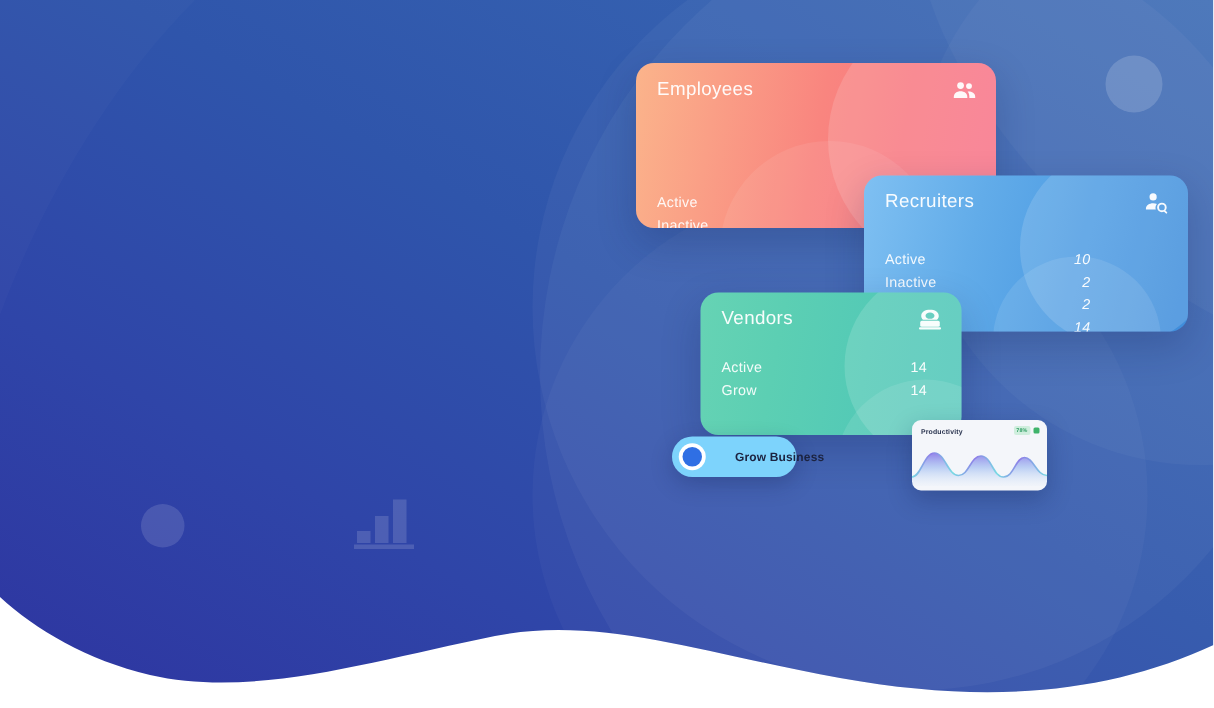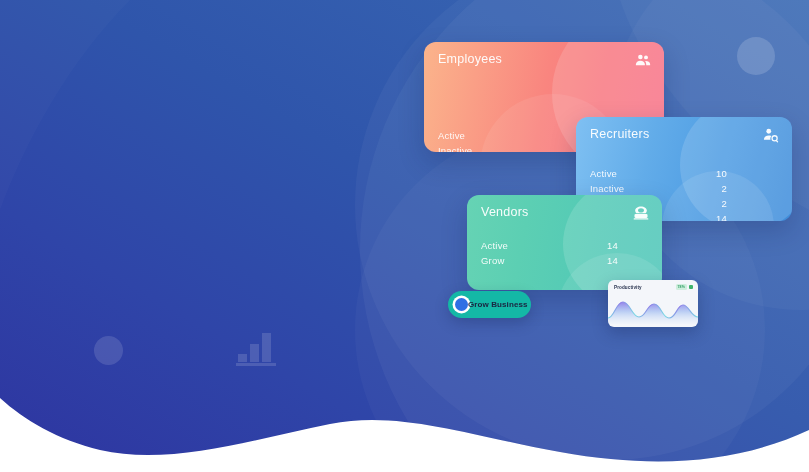--- a/index.html
+++ b/index.html
@@ -79,41 +79,41 @@
   #card-employees .rows { top:86px; }
 
   
   #card-recruiters {
     left:576px; top:117px; width:216px; height:104px;
     background:linear-gradient(105deg,#7fc0f2 0%,#62ace9 34%,#4e9ce3 66%,#3f8ddb 100%);
   }
   #card-recruiters .s1 { left:104px; top:-18px; width:132px; height:132px; }
   #card-recruiters .s2 { left:86px; top:54px; width:112px; height:112px; background:rgba(255,255,255,0.10); }
   #card-recruiters .rows { top:49px; }
-  #card-recruiters .row .val { width:137px; }
+  #card-recruiters .row .val { width:137px;font-style:italic; }
 
   
   #card-vendors {
-    left:467px; top:195px; width:195px; height:95px;
+    left:467px; top:195px; width:174px; height:95px;
     background:linear-gradient(100deg,#66d3b4 0%,#5ccfb3 30%,#54cab6 62%,#4dc5b8 100%);
   }
   #card-vendors .s1 { left:96px; top:-16px; width:130px; height:130px; }
   #card-vendors .s2 { left:90px; top:58px; width:120px; height:120px; background:rgba(255,255,255,0.10); }
   #card-vendors .rows { top:43px; }
   #card-vendors .row .val { width:137px; }
 
   
   #grow-pill {
     position:absolute; left:448px; top:291px;
     width:83px; height:27px;
-    background:#14b8a6;
+    background:#7dd3fc;
     border-radius:14px;
     box-shadow:0 5px 14px rgba(14,28,77,0.25);
     display:flex; align-items:center;
-    padding-left:7px; gap:0;
+    padding-left:7px; gap:22px;
   }
   .pill-dot {
     width:13px; height:13px; border-radius:50%;
     background:#2f6fe4;
     box-shadow:0 0 0 2.5px #ffffff;
     flex:0 0 auto;
   }
   .pill-label {
     font-size:8px; font-weight:bold; color:#1c2340;
     letter-spacing:.1px; white-space:nowrap;

